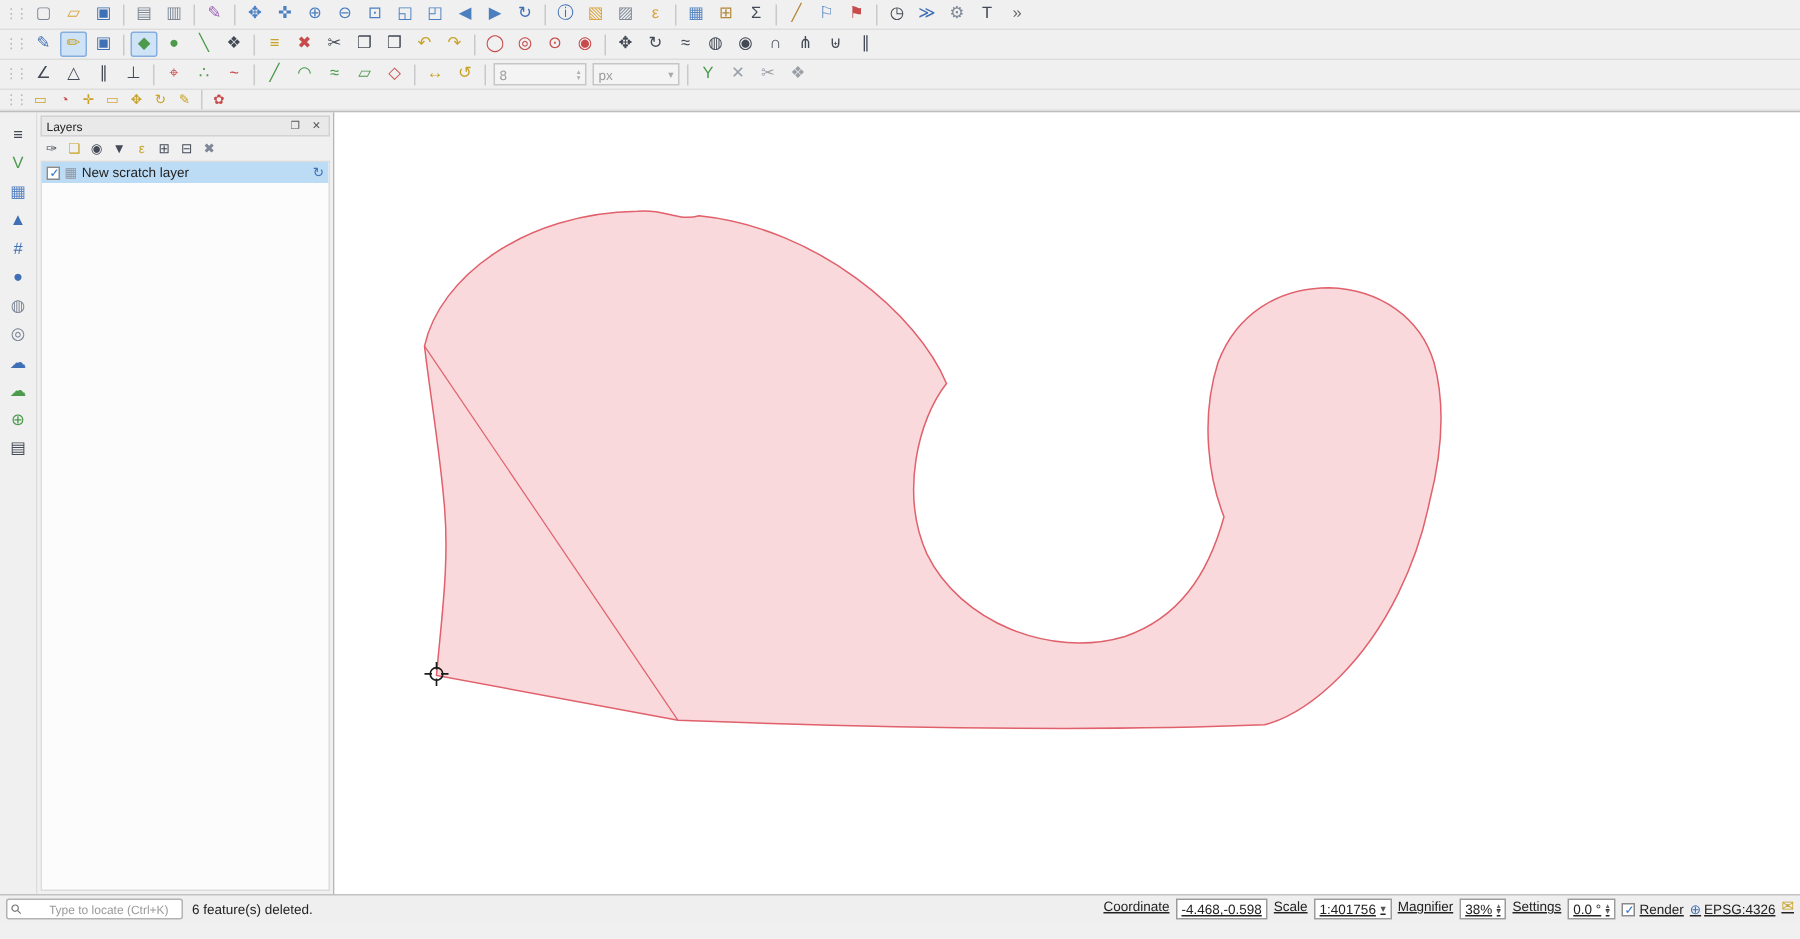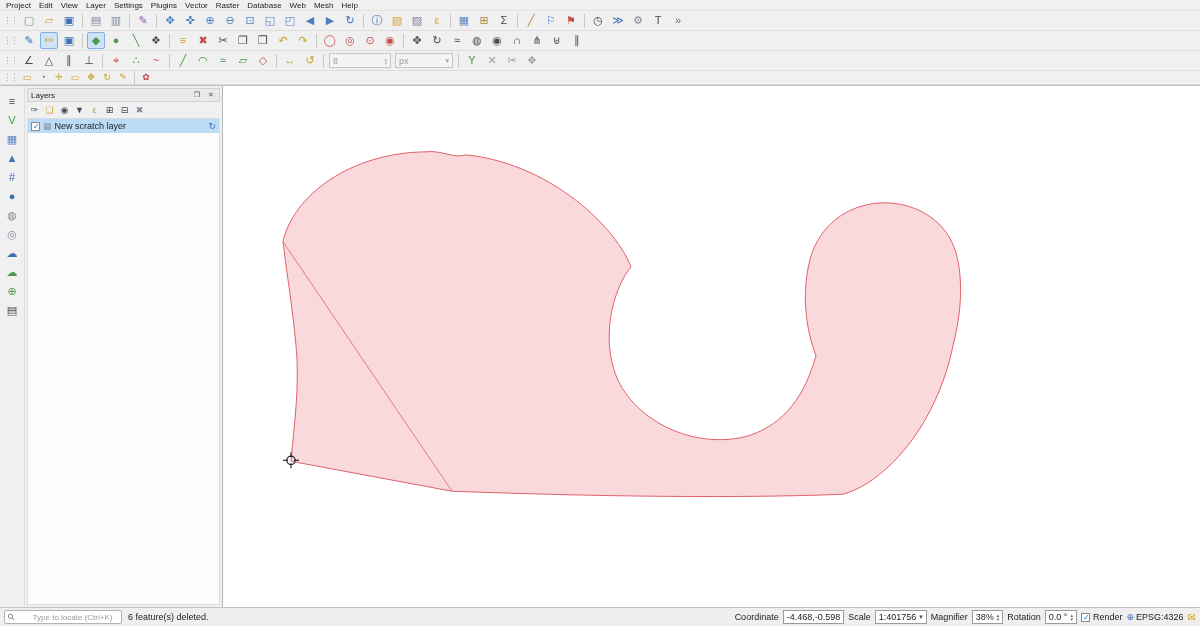--- a/index.html
+++ b/index.html
@@ -47,48 +47,34 @@
   .map-canvas{flex:1;background:#ffffff;position:relative;}
   .map-canvas svg{position:absolute;inset:0;width:100%;height:100%;display:block;}
 
   
   .statusbar{height:19px;display:flex;align-items:center;gap:6px;padding:0 4px;background:#efefef;border-top:1px solid #c2c2c2;font-size:9px;}
   .locate-box{display:flex;align-items:center;gap:3px;background:#fff;border:1px solid #b3b3b3;border-radius:2px;height:14px;padding:0 3px;width:118px;flex:0 0 auto;}
   .locate-box .lens{color:#777;font-size:9px;transform:rotate(-45deg);}
   .locate-input{border:0;outline:0;width:100%;font-size:8px;font-family:inherit;color:#555;background:transparent;padding:0;margin-left:15px;}
   .locate-input::placeholder{color:#9a9a9a;}
   .sb-msg{color:#222;white-space:nowrap;}
-  .sb-right{margin-left:auto;display:flex;align-items:center;gap:4px;}
+  .sb-right{margin-left:auto;display:flex;gap:4px;text-decoration:underline;}
   .sb-label{color:#222;white-space:nowrap;}
   .sb-field{background:#fff;border:1px solid #9c9c9c;height:14px;display:flex;align-items:center;padding:0 3px;white-space:nowrap;gap:3px;}
   .sb-field .dd{font-size:7px;color:#555;}
   .sb-field .spin{display:flex;flex-direction:column;font-size:5px;line-height:4px;color:#666;}
   .crs-badge{display:flex;align-items:center;gap:2px;white-space:nowrap;}
   .crs-badge .globe{color:#3f6fb5;}
   .log-icon{color:#c9a227;font-size:10px;cursor:pointer;}
 </style>
 </head>
 <body>
 
 <div id="app">
 
-  <div class="menubar">
-      <span class="mi">Project</span>
-      <span class="mi">Edit</span>
-      <span class="mi">View</span>
-      <span class="mi">Layer</span>
-      <span class="mi">Settings</span>
-      <span class="mi">Plugins</span>
-      <span class="mi">Vector</span>
-      <span class="mi">Raster</span>
-      <span class="mi">Database</span>
-      <span class="mi">Web</span>
-      <span class="mi">Mesh</span>
-      <span class="mi">Help</span>
-    </div>
 
   <div class="toolbar-row r1">
     <span class="thandle">⋮⋮</span>
     <span style="display:flex;align-items:center;">
         <span class="ticon" style="color: rgb(125, 135, 150);">▢</span>
         <span class="ticon" style="color: rgb(217, 163, 60);">▱</span>
         <span class="ticon" style="color: rgb(63, 111, 181);">▣</span>
         <span class="tsep"></span>
         <span class="ticon" style="color: rgb(125, 135, 150);">▤</span>
         <span class="ticon" style="color: rgb(125, 135, 150);">▥</span>
@@ -302,21 +288,21 @@
 
       <span class="sb-label">Magnifier</span>
       <span class="sb-field">
         <span>38%</span>
         <span class="spin">
             <span>▴</span>
             <span>▾</span>
           </span>
       </span>
 
-      <span class="sb-label">Rotation</span>
+      <span class="sb-label">Settings</span>
       <span class="sb-field">
         <span>0.0 °</span>
         <span class="spin">
             <span>▴</span>
             <span>▾</span>
           </span>
       </span>
 
       <span style="display:flex;align-items:center;gap:3px;">
         <span class="cbx checked"></span>

